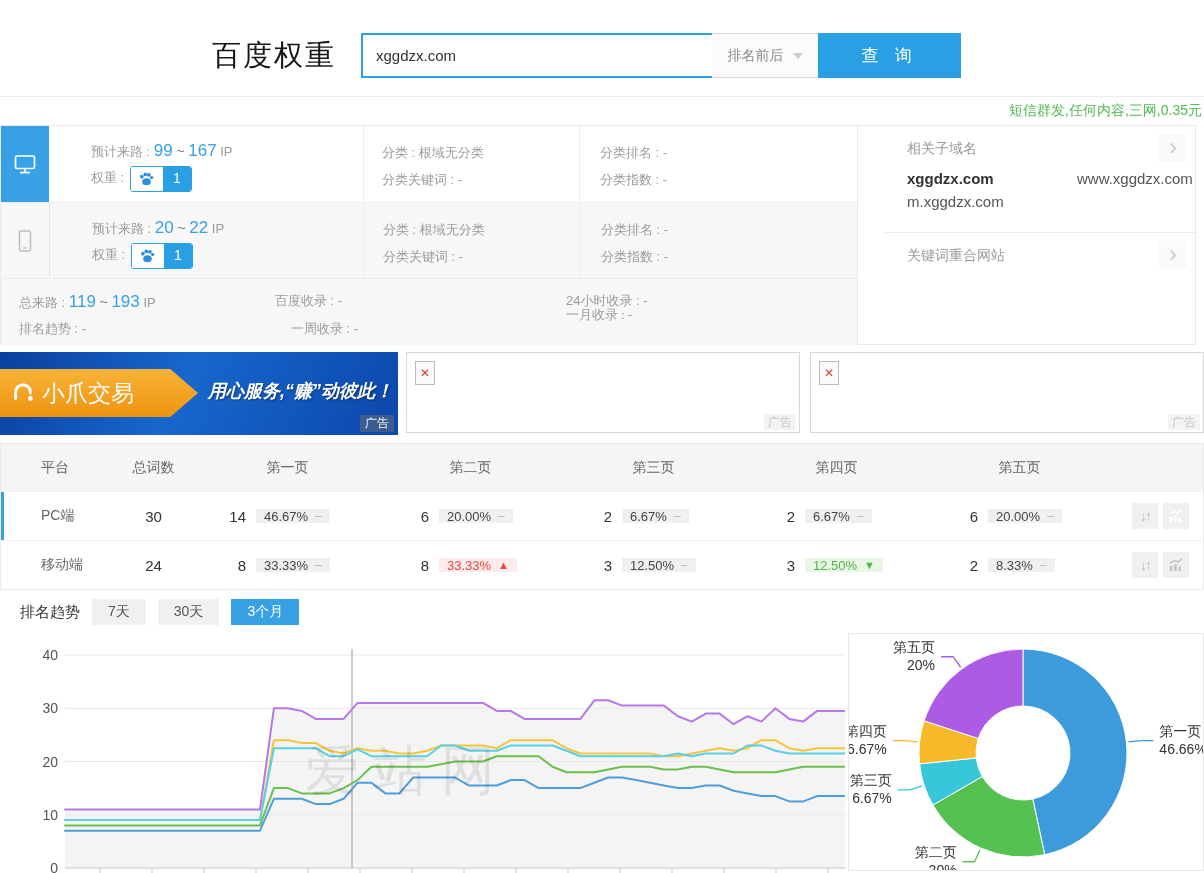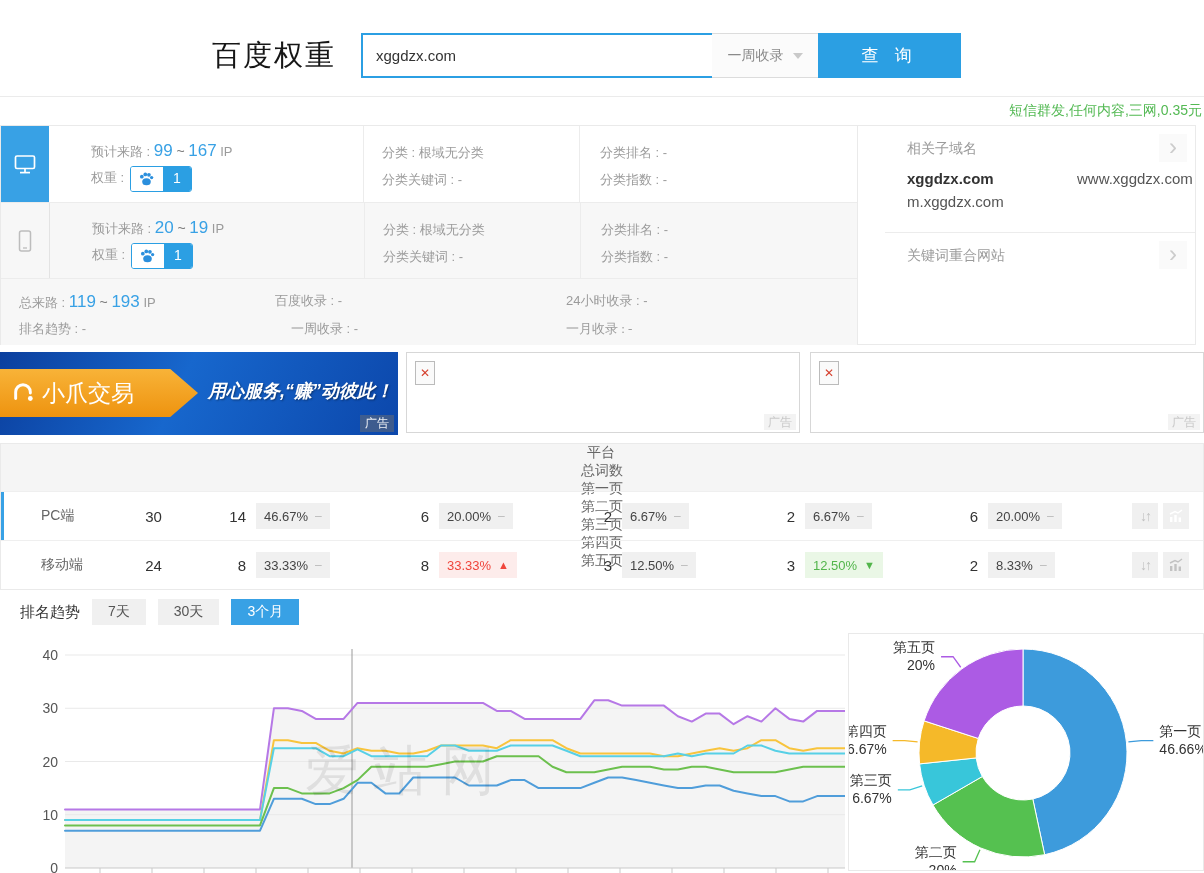--- a/index.html
+++ b/index.html
@@ -74,30 +74,30 @@
         font-weight:bold;font-style:italic;white-space:nowrap;text-shadow:1px 1px 2px rgba(0,0,0,.4);}
   .ad-tag-dark{position:absolute;right:4px;bottom:3px;font-size:12px;color:rgba(255,255,255,.9);
         background:rgba(110,110,110,.5);padding:0 5px;line-height:17px;}
   .ad-empty{position:absolute;top:352px;width:394px;height:81px;background:#fff;border:1px solid #d7d7d7;box-sizing:border-box;}
   .broken{position:absolute;left:8px;top:8px;width:18px;height:22px;border:1px solid #bbb;background:#fafafa;
         color:#d5402e;font-size:12px;font-weight:bold;display:flex;align-items:center;justify-content:center;}
   .ad-tag-gray{position:absolute;right:3px;bottom:2px;font-size:12px;color:#c9c9c9;background:#f3f3f3;padding:0 4px;line-height:16px;}
 
   
   #kwtable{position:absolute;left:0;top:443px;width:1204px;border:1px solid #eaeaea;box-sizing:border-box;background:#fff;}
-  .thead{height:47px;background:#f5f5f5;display:flex;align-items:center;color:#666;font-size:14px;flex-direction:column;}
+  .thead{height:47px;background:#f5f5f5;display:flex;align-items:center;color:#666;font-size:14px;}
   .trow{height:48px;display:flex;align-items:center;border-top:1px solid #efefef;position:relative;font-size:15px;color:#333;cursor:pointer;}
   .trow.pc::before{content:'';position:absolute;left:0;top:0;width:3px;height:100%;background:#38a1e5;}
   .c-plat{width:110px;box-sizing:border-box;padding-left:40px;flex:none;}
   .trow .c-plat{color:#666;font-size:14px;}
   .c-total{width:85px;text-align:center;flex:none;}
   .c-page{width:183px;display:flex;align-items:center;flex:none;}
   .c-page-h{width:183px;text-align:center;flex:none;}
   .c-page .cnt{width:50px;text-align:right;}
-  .chip{margin-left:10px;height:26px;padding:0 8px;display:flex;align-items:center;font-size:13px;background:#f0f0f0;color:#444;}
+  .chip{margin-left:10px;height:14px;padding:0 8px;display:flex;align-items:center;font-size:13px;background:#f0f0f0;color:#444;}
   .chip::after{content:'–';color:#b9b9b9;margin-left:7px;font-size:12px;}
   .chip.up{background:#fdeceb;color:#f0453b;}
   .chip.up::after{content:'▲';color:#f0453b;font-size:11px;}
   .chip.down{background:#eaf7e6;color:#52b54b;}
   .chip.down::after{content:'▼';color:#52b54b;font-size:11px;}
   .c-icons{margin-left:auto;display:flex;gap:5px;padding-right:14px;}
   .icon-btn{width:26px;height:26px;display:flex;align-items:center;justify-content:center;background:#f0f0f0;cursor:pointer;}
   .sort-glyph{color:#c2c2c2;font-size:14px;font-weight:bold;letter-spacing:-2px;}
 
   
@@ -110,21 +110,21 @@
   #donut-box{position:absolute;left:848px;top:633px;width:356px;height:238px;border:1px solid #e9e9e9;box-sizing:border-box;background:#fff;}
 </style>
 </head>
 <body>
 
 <div id="header">
   <div id="page-title">百度权重</div>
   <div id="searchbar">
     <input id="search-input" value="xggdzx.com" style="">
     <div id="rank-dropdown">
-      <span>一周收录</span>
+      <span>排名前后</span>
       <span class="caret"></span>
     </div>
     <button id="query-btn">查 询</button>
   </div>
 </div>
 <div id="promo-text">短信群发,任何内容,三网,0.35元</div>
 
 <div id="stats">
   <div class="srow pc">
     <div class="icon-cell">
@@ -173,21 +173,21 @@
       <svg width="22" height="24" viewBox="0 0 22 24">
         <rect x="5.5" y="2" width="11" height="20" rx="2" fill="none" stroke="#bdbdbd" stroke-width="1.5"></rect>
         <line x1="9" y1="19" x2="13" y2="19" stroke="#bdbdbd" stroke-width="1.3"></line>
       </svg>
     </div>
     <div class="scol1">
       <div class="sline slabel">
         <span>预计来路 :</span>
         <span class="blue-num">20</span>
         <span class="tilde">~</span>
-        <span class="blue-num">19</span>
+        <span class="blue-num">22</span>
         <span>IP</span>
       </div>
       <div class="sline slabel">
         <span>权重 :</span>
         <span class="weight-badge">
           <span class="wb-paw">
             <svg width="15" height="14" viewBox="0 0 16 15">
               <circle cx="3" cy="5" r="2" fill="#2b8fdd"></circle>
                 <circle cx="6.7" cy="2.6" r="2" fill="#2b8fdd"></circle>
               <circle cx="10.6" cy="3" r="2" fill="#2b8fdd"></circle>
@@ -214,21 +214,21 @@
       <span>总来路 :</span>
       <span class="blue-num">119</span>
       <span class="tilde">~</span>
       <span class="blue-num">193</span>
       <span>IP</span>
     </span>
     <span class="t" style="left:274px;top:13px;">百度收录 : -</span>
     <span class="t" style="left:565px;top:13px;">24小时收录 : -</span>
     <span class="t" style="left:18px;top:41px;">排名趋势 : -</span>
     <span class="t" style="left:290px;top:41px;">一周收录 : -</span>
-    <span class="t" style="left:565px;top:41px;font-family:Liberation Serif, serif;">一月收录 : -</span>
+    <span class="t" style="left:565px;top:27px;font-family:Liberation Serif, serif;">一月收录 : -</span>
   </div>
 </div>
 
 <div id="side-panel">
   <div class="psec psec1">
     <div class="ptitle">相关子域名</div>
     <div class="pchev">›</div>
     <div class="dom-row">
       <span class="dom-main">xggdzx.com</span>
       <span class="dom">www.xggdzx.com</span>

